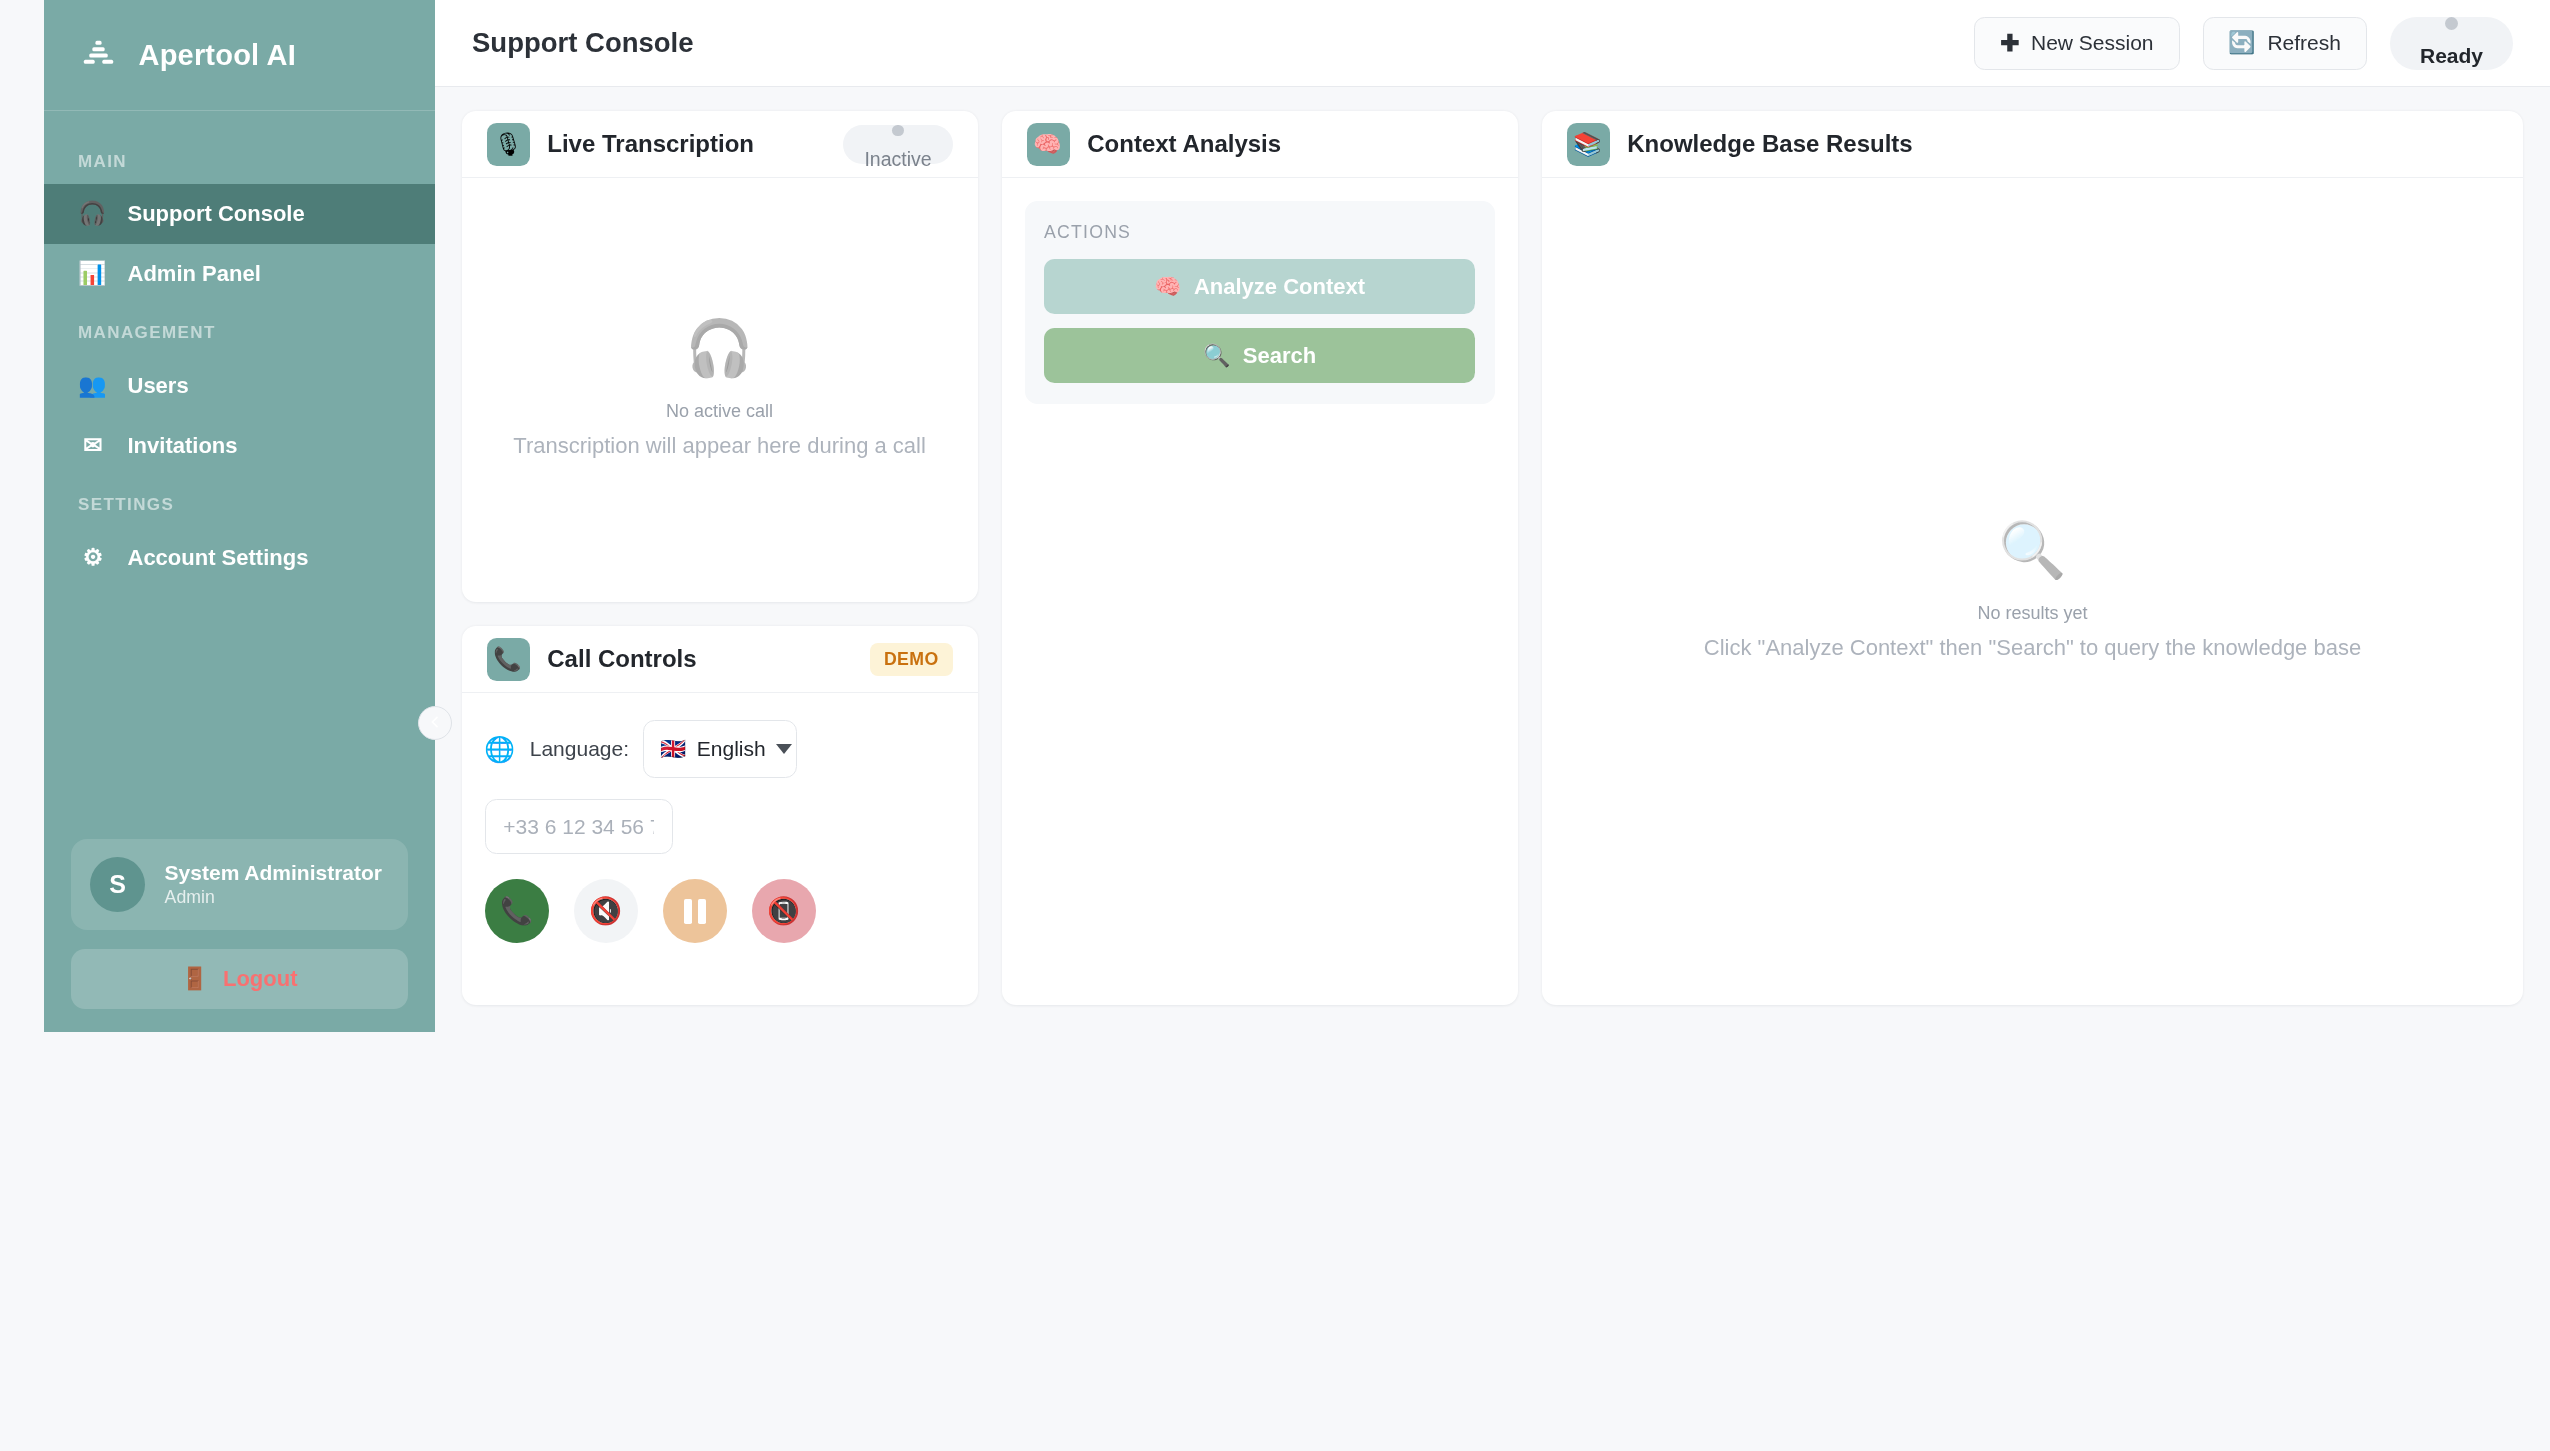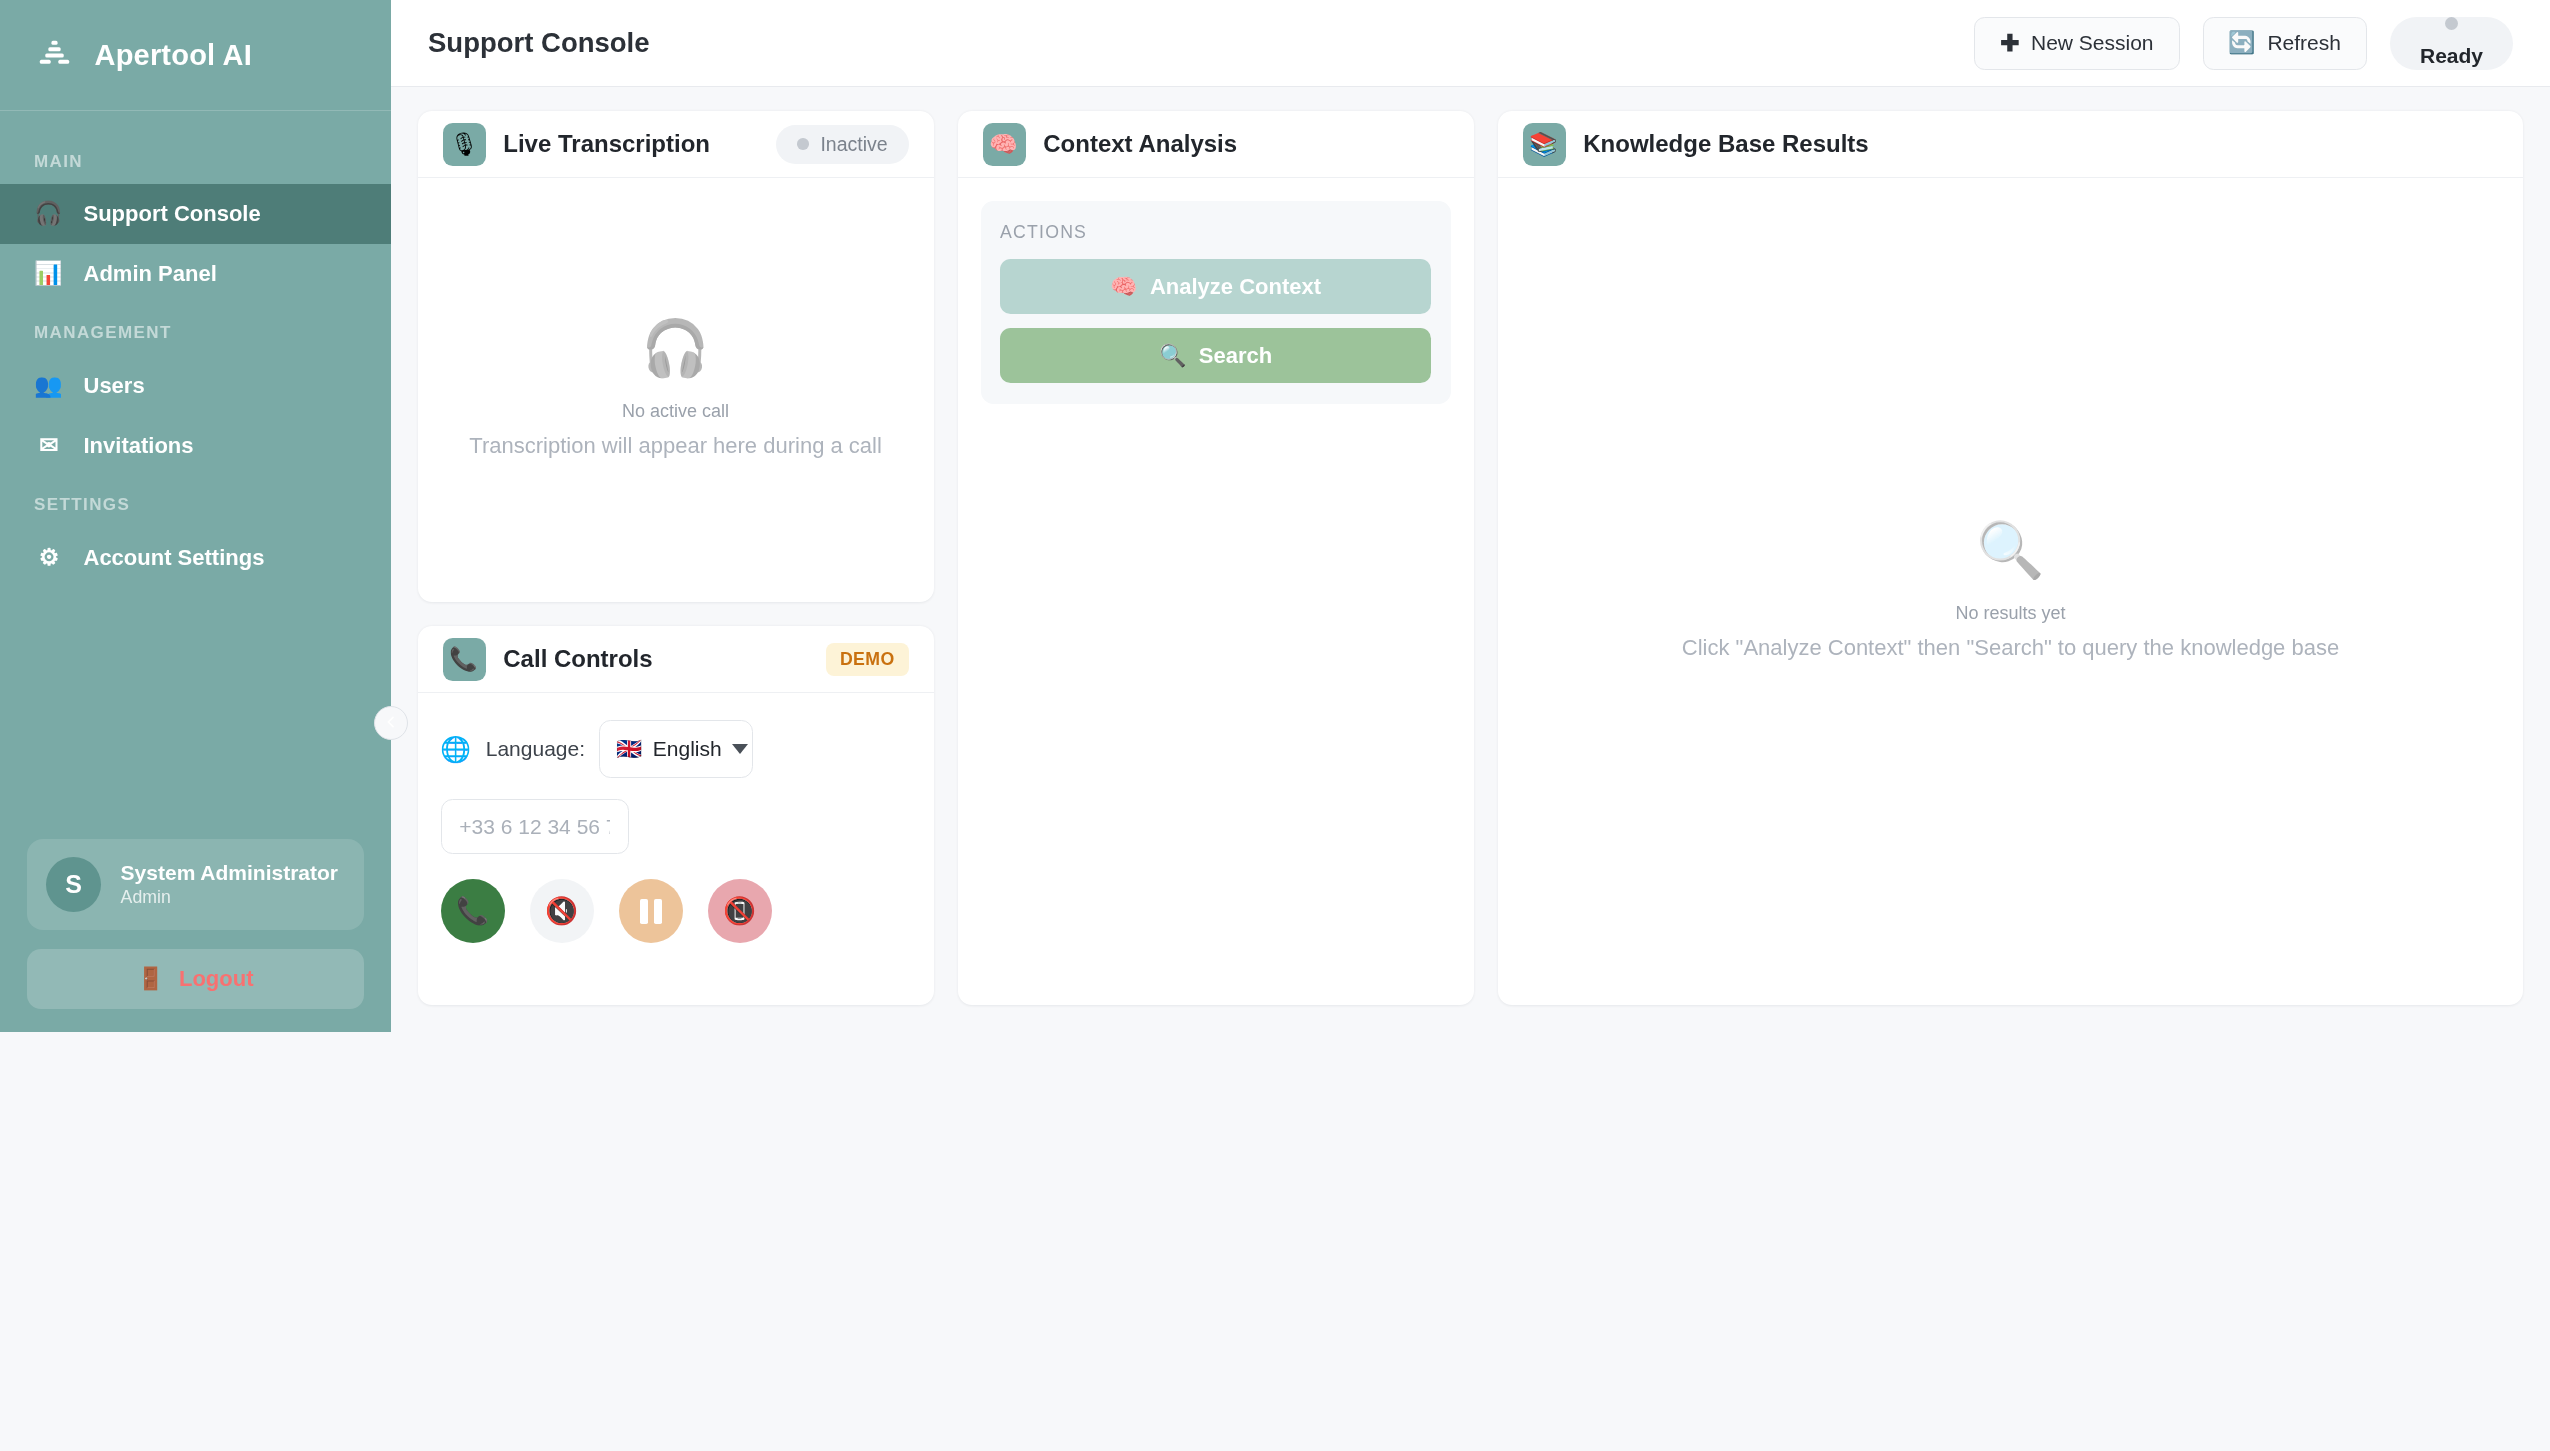--- a/index.html
+++ b/index.html
@@ -2,21 +2,21 @@
 <html style="font-size:14px"><head>
 <meta charset="utf-8">
 <style>
   * { box-sizing: border-box; margin: 0; padding: 0; }
   html, body {
     width: 2550px; height: 1451px;
     font-family: "Liberation Sans", sans-serif;
     background: #f7f8fa;
     overflow: hidden;
   }
-  .app { display: flex; width: 2550px; height: 1032px; }
+  .app { display: flex; width: 2550px; height: 1032px; padding-left: 44px; }
 
   
   .sidebar {
     width: 391px; flex: 0 0 391px;
     background: #7aaaa6;
     display: flex; flex-direction: column;
     position: relative;
   }
   .brand {
     height: 111px; flex: 0 0 111px;
@@ -117,21 +117,21 @@
   .head-ico {
     width: 43px; height: 43px; flex: 0 0 43px; border-radius: 9.7px;
     background: #7aaaa6; display: flex; align-items: center; justify-content: center;
     font-size: 23px;
   }
   .card-title { font-size: 24px; font-weight: bold; color: #22262c; }
   .head-right { margin-left: auto; display: flex; align-items: center; }
   .pill-muted {
     height: 39px; border-radius: 19.5px; background: #f1f3f6;
     display: flex; align-items: center; gap: 11.5px;
-    padding: 0 21px; font-size: 19.5px; color: #7b828c;
+    padding: 0 21px; font-size: 19.5px; color: #7b828c; flex-direction: column;
   }
   .dot-sm { width: 11.5px; height: 11.5px; border-radius: 50%; background: #c4c9d0; flex: 0 0 11.5px; }
   .badge-demo {
     background: #fdf3d7; color: #c9710f; border-radius: 8px;
     padding: 6.2px 14px; font-size: 17.7px; font-weight: bold; letter-spacing: 0.4px; margin-left: 23px;
   }
   .card-body { flex: 1 1 auto; display: flex; flex-direction: column; min-height: 0; padding: 23px; }
 
   .empty {
     flex: 1 1 auto; display: flex; flex-direction: column;

